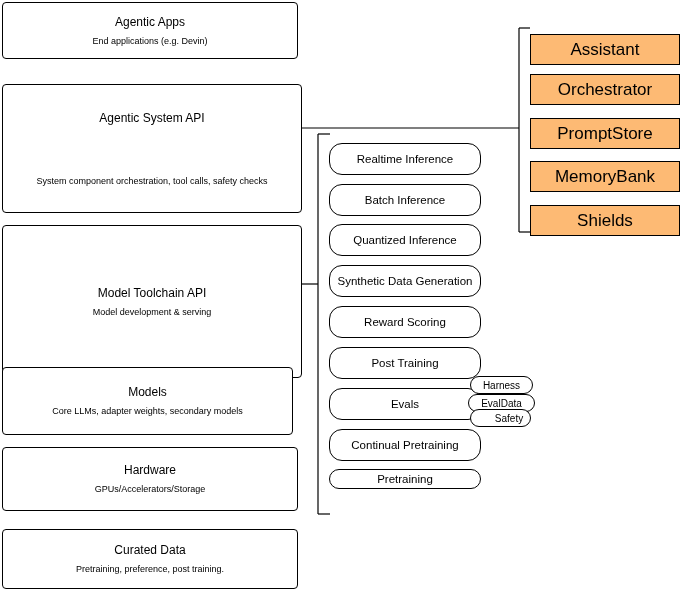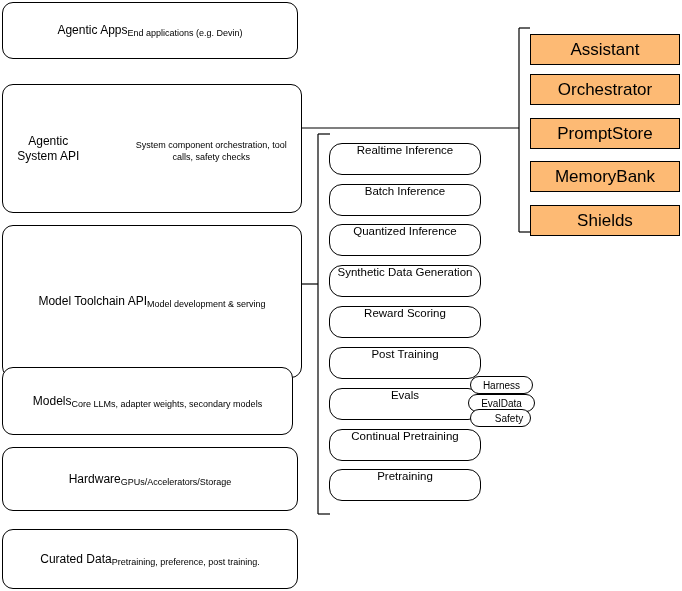--- a/index.html
+++ b/index.html
@@ -15,24 +15,24 @@
     position: relative;
     width: 682px;
     height: 591px;
     overflow: hidden;
     background: #ffffff;
   }
   .layer-box {
     position: absolute;
     box-sizing: border-box;
     border: 1px solid #000000;
-    border-radius: 11px;
+    border-radius: 4px;
     background: #ffffff;
     display: flex;
-    flex-direction: row;
+    flex-direction: column;
     align-items: center;
     justify-content: center;
     text-align: center;
     padding: 4px 8px;
   }
   .layer-title {
     font-size: 12px;
     line-height: 15px;
     color: #000000;
   }
@@ -42,21 +42,21 @@
     color: #000000;
     margin-top: 5px;
   }
   .api-box {
     position: absolute;
     box-sizing: border-box;
     border: 1px solid #000000;
     border-radius: 13px;
     background: #ffffff;
     display: flex;
-    align-items: flex-start;
+    align-items: center;
     justify-content: center;
     text-align: center;
     font-size: 11.5px;
     color: #000000;
   }
   .right-box {
     position: absolute;
     box-sizing: border-box;
     border: 1px solid #000000;
     border-radius: 0;
@@ -156,21 +156,21 @@
   </div>
   <div class="api-box" style="left:329px; top:347px; width:152px; height:32px;">
     <span>Post Training</span>
   </div>
   <div class="api-box" style="left:329px; top:388px; width:152px; height:32px;">
     <span>Evals</span>
   </div>
   <div class="api-box" style="left:329px; top:429px; width:152px; height:32px;">
     <span>Continual Pretraining</span>
   </div>
-  <div class="api-box" style="left:329px; top:469px; width:152px; height:32px;">
+  <div class="api-box" style="left:329px; top:469px; width:152px; height:20px;">
     <span>Pretraining</span>
   </div>
 
   <div class="pill" style="left:470px; top:376px; width:63px; height:18px;">
     <span>Harness</span>
   </div>
   <div class="pill" style="left:468px; top:394px; width:67px; height:18px;">
     <span>EvalData</span>
   </div>
   <div class="pill" style="left:470px; top:409px; width:61px; height:18px;padding-left:17px;">

